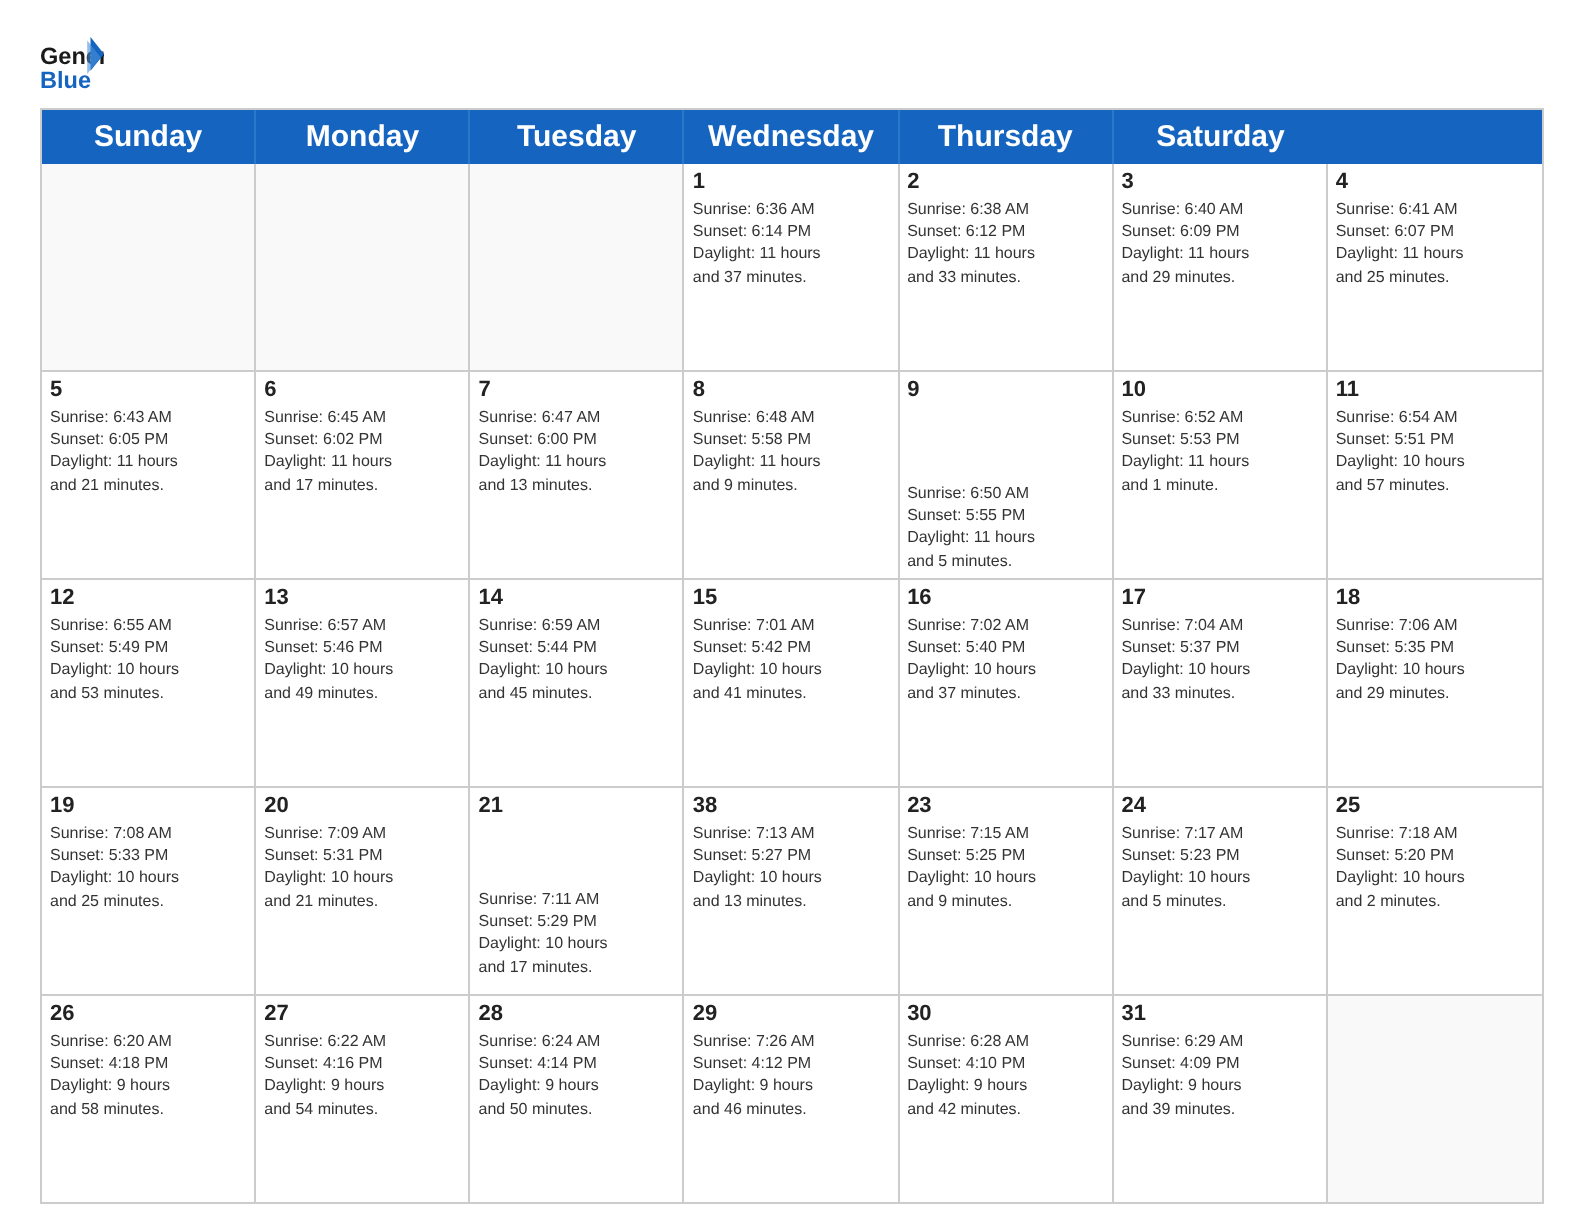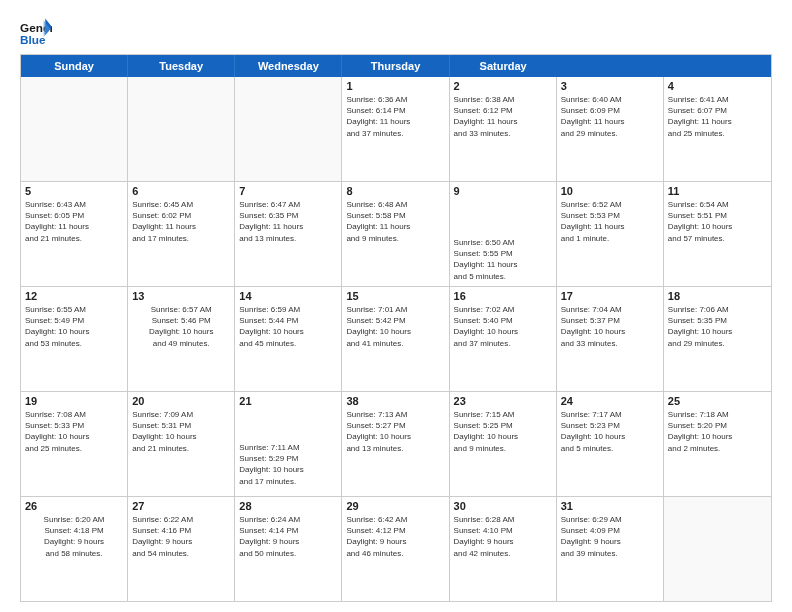--- a/index.html
+++ b/index.html
@@ -51,21 +51,21 @@
       flex-direction: column;
       border: 1px solid #ccc;
     }
     .day-headers {
       display: grid;
       grid-template-columns: repeat(7, 1fr);
       background: #1565c0;
     }
     .day-header {
       color: #fff;
-      font-size: 11px;
+      font-size: 15px;
       font-weight: bold;
       text-align: center;
       padding: 5px 2px;
       border-right: 1px solid #2979c9;
     }
     .day-header:last-child { border-right: none; }
     .weeks {
       display: flex;
       flex-direction: column;
       flex: 1;
@@ -119,20 +119,21 @@
     </div>
     <div class="title-area">
       <div class="month-title"></div>
       <div class="subtitle"></div>
     </div>
   </div>
 
   <div class="calendar">
     <div class="day-headers">
     <div class="day-header">Sunday</div>
+        <div class="day-header">Monday</div>
         <div class="day-header">Tuesday</div>
         <div class="day-header">Wednesday</div>
         <div class="day-header">Thursday</div>
         <div class="day-header">Saturday</div>
       </div>
     <div class="weeks">
     <div class="week-row">
           <div class="day-cell empty"></div>
           <div class="day-cell empty"></div>
           <div class="day-cell empty"></div>
@@ -176,21 +177,21 @@
           <div class="day-cell">
             <span class="day-num">6</span>
             <div class="day-info" style="white-space: pre-line;">Sunrise: 6:45 AM
 Sunset: 6:02 PM
 Daylight: 11 hours
 and 17 minutes.</div>
           </div>
           <div class="day-cell">
             <span class="day-num">7</span>
             <div class="day-info" style="white-space: pre-line;">Sunrise: 6:47 AM
-Sunset: 6:35 PM
+Sunset: 6:00 PM
 Daylight: 11 hours
 and 13 minutes.</div>
           </div>
           <div class="day-cell">
             <span class="day-num">8</span>
             <div class="day-info" style="white-space: pre-line;">Sunrise: 6:48 AM
 Sunset: 5:58 PM
 Daylight: 11 hours
 and 9 minutes.</div>
           </div>
@@ -219,21 +220,21 @@
         <div class="week-row">
           <div class="day-cell">
             <span class="day-num">12</span>
             <div class="day-info" style="white-space: pre-line;">Sunrise: 6:55 AM
 Sunset: 5:49 PM
 Daylight: 10 hours
 and 53 minutes.</div>
           </div>
           <div class="day-cell">
             <span class="day-num">13</span>
-            <div class="day-info" style="white-space: pre-line; text-align: center;">Sunrise: 6:57 AM
+            <div class="day-info" style="white-space: pre-line;">Sunrise: 6:57 AM
 Sunset: 5:46 PM
 Daylight: 10 hours
 and 49 minutes.</div>
           </div>
           <div class="day-cell">
             <span class="day-num">14</span>
             <div class="day-info" style="white-space: pre-line;">Sunrise: 6:59 AM
 Sunset: 5:44 PM
 Daylight: 10 hours
 and 45 minutes.</div>
@@ -314,42 +315,42 @@
             <span class="day-num">25</span>
             <div class="day-info" style="white-space: pre-line;">Sunrise: 7:18 AM
 Sunset: 5:20 PM
 Daylight: 10 hours
 and 2 minutes.</div>
           </div>
         </div>
         <div class="week-row">
           <div class="day-cell">
             <span class="day-num">26</span>
-            <div class="day-info" style="white-space: pre-line; text-align: center;">Sunrise: 6:20 AM
+            <div class="day-info" style="white-space: pre-line;">Sunrise: 6:20 AM
 Sunset: 4:18 PM
 Daylight: 9 hours
 and 58 minutes.</div>
           </div>
           <div class="day-cell">
             <span class="day-num">27</span>
             <div class="day-info" style="white-space: pre-line;">Sunrise: 6:22 AM
 Sunset: 4:16 PM
 Daylight: 9 hours
 and 54 minutes.</div>
           </div>
           <div class="day-cell">
             <span class="day-num">28</span>
             <div class="day-info" style="white-space: pre-line;">Sunrise: 6:24 AM
 Sunset: 4:14 PM
 Daylight: 9 hours
 and 50 minutes.</div>
           </div>
           <div class="day-cell">
             <span class="day-num">29</span>
-            <div class="day-info" style="white-space: pre-line;">Sunrise: 6:42 AM
+            <div class="day-info" style="white-space: pre-line;">Sunrise: 7:26 AM
 Sunset: 4:12 PM
 Daylight: 9 hours
 and 46 minutes.</div>
           </div>
           <div class="day-cell">
             <span class="day-num">30</span>
             <div class="day-info" style="white-space: pre-line;">Sunrise: 6:28 AM
 Sunset: 4:10 PM
 Daylight: 9 hours
 and 42 minutes.</div>

